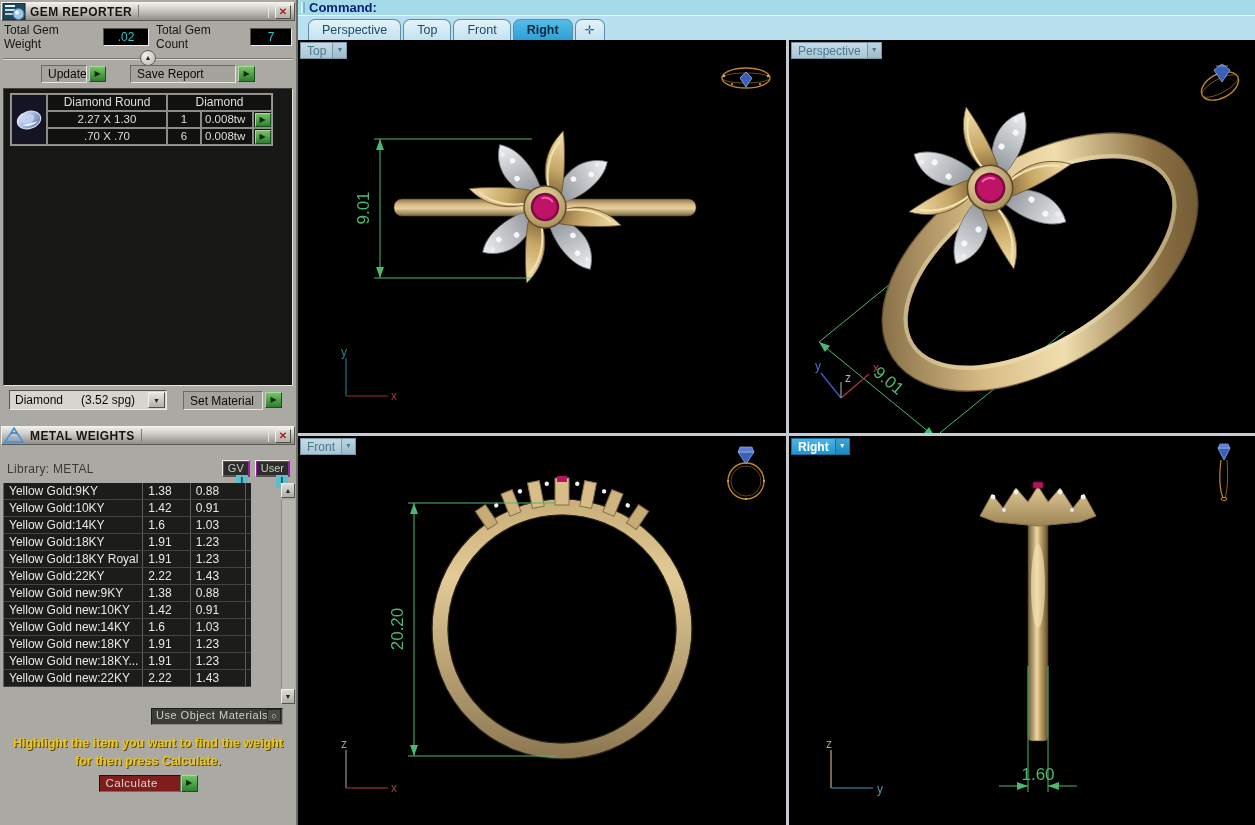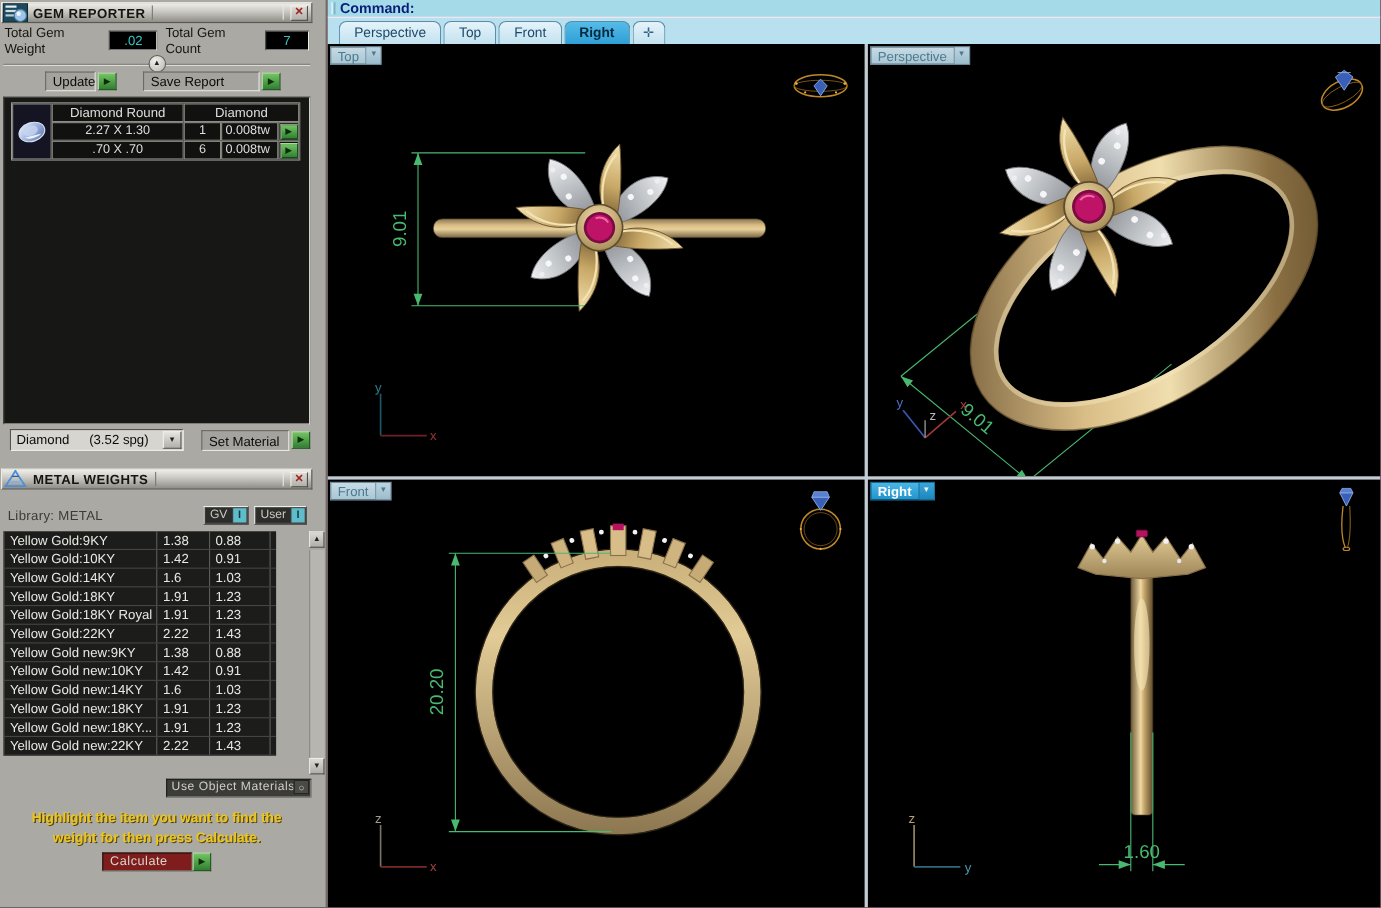--- a/index.html
+++ b/index.html
@@ -7,21 +7,21 @@
               font-family:"Liberation Sans", sans-serif; }
   #root { position:relative; width:1255px; height:825px; background:#aba9a3; }
   .dfield { background:#7f1d1d; color:#d8d8d0; border:1px solid;
             border-color:#141412 #6e6e66 #6e6e66 #141412; }
   .gfield { background:#a5a39d; color:#000; border:1px solid;
             border-color:#6a6862 #e8e6e0 #e8e6e0 #6a6862; }
 
   
   #left-dock { position:absolute; left:0; top:0; width:298px; height:825px;
                background:#aba9a3; border-right:2px solid #6e6c66; }
-  .panel { position:absolute; left:1px; right:12px;padding-left:23px; }
+  .panel { position:absolute; left:1px; right:1px;padding-left:23px; }
   .titlebar { position:absolute; left:0; right:0; height:19px; display:flex; align-items:center;
               background:linear-gradient(180deg,#efeee9 0%,#c9c7c1 45%,#8f8d86 100%);
               border:1px solid; border-color:#f4f2ee #5a5852 #5a5852 #f4f2ee; }
   .titlebar .ttl { font-size:12px; font-weight:bold; color:#15150f; letter-spacing:.4px; margin-left:4px; flex:0 0 auto;}
   .titlebar .tgroove { flex:1; height:13px; margin:0 6px;
               border-left:1px solid #7a786f; border-right:1px solid #e8e6e0; }
   .closebtn { width:16px; height:14px; margin-right:3px; background:linear-gradient(180deg,#dddbd5,#b2b0aa);
               border:1px solid; border-color:#f2f0ec #52504a #52504a #f2f0ec;
               color:#a02424; font-size:10px; font-weight:bold; line-height:12px; text-align:center; cursor:default;}
   .gobtn { width:17px; height:16px; background:linear-gradient(180deg,#74c463,#2f7f31);
@@ -59,21 +59,21 @@
   .selarrow { width:17px; height:16px; margin-left:auto; margin-right:1px;
             background:linear-gradient(180deg,#e6e4de,#b2b0aa); border:1px solid;
             border-color:#f2f0ec #52504a #52504a #f2f0ec; font-size:7px; color:#222;
             text-align:center; line-height:15px;}
 
   
   #metal-panel { top:424px; height:401px; }
   .librow { position:absolute; top:36px; left:6px; right:5px; height:17px; display:flex; align-items:center;}
   .libtxt { font-size:12px; color:#3c3a36; letter-spacing:.3px;}
   .togbtn { display:flex; align-items:flex-end; height:17px; padding:1px;
-            border:1px solid; border-color:#eeece8 #55534e #55534e #eeece8; background:#404040; margin-left:5px;}
+            border:1px solid; border-color:#eeece8 #55534e #55534e #eeece8; background:#a21caf; margin-left:5px;flex-direction:column;}
   .togbtn .tlab { background:#2c2c2a; color:#c9c9c1; font-size:11px; padding:0 4px; height:13px; line-height:13px;}
   .togbtn .tcy  { background:#5fbccb; color:#103a42; font-size:10px; font-weight:bold; width:12px;
                   height:13px; text-align:center; line-height:13px; margin-left:1px;}
   .mw-table { position:absolute; top:59px; left:2px; width:292px; }
   .mw-head { display:flex; height:17px; }
   .mw-hcell { background:linear-gradient(180deg,#dcdad4,#b0aea8); color:#111;
               font-size:12px; padding:1px 0 0 5px; border:1px solid;
               border-color:#eeece8 #63615b #63615b #eeece8; overflow:hidden;}
   .mw-body { width:248px; background:#1c1c1b; border-left:1px solid #63615b; }
   .mw-row { display:flex; height:17px; border-bottom:1px solid #454543; }

